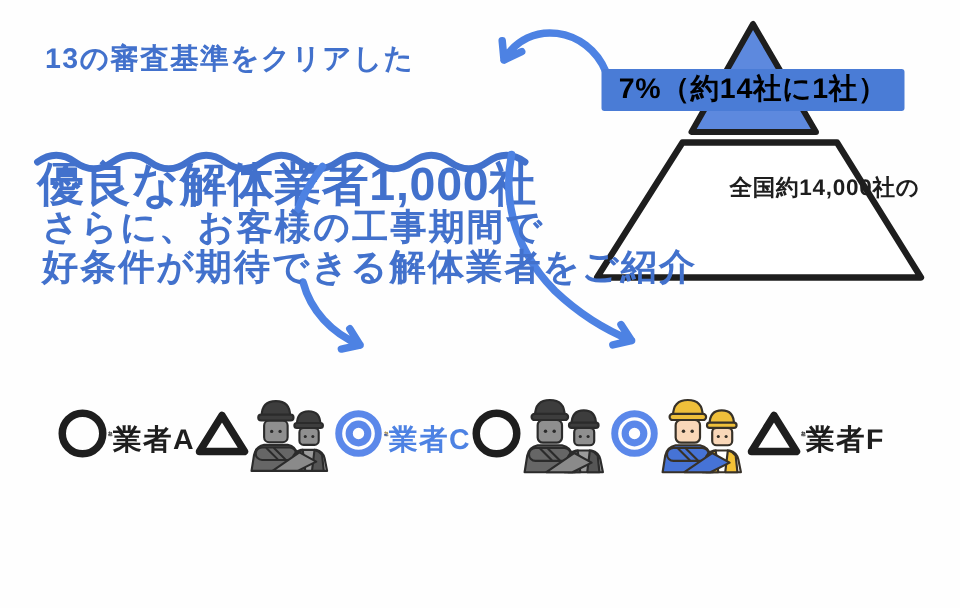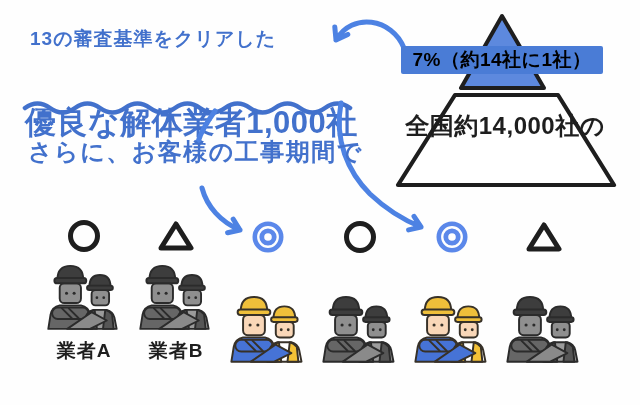--- a/index.html
+++ b/index.html
@@ -29,34 +29,34 @@
   .pyramid-tip-svg{position:absolute;left:450px;top:10px;z-index:1;}
   .badge{
     position:absolute;left:401px;top:46px;width:202px;height:28px;z-index:2;
     background:var(--badge_bg);color:#000000;border-radius:2px;
     font-size:19px;font-weight:700;text-align:center;line-height:28px;
     letter-spacing:.5px;white-space:nowrap;
   }
   .trapezoid-svg{position:absolute;left:390px;top:90px;z-index:1;}
   .pyramid-base-text{
     position:absolute;left:397px;top:112px;width:216px;z-index:2;
-    font-size:24px;font-weight:700;line-height:28px;text-align:center;
+    font-size:15px;font-weight:700;line-height:28px;text-align:right;
     color:var(--ink);letter-spacing:.5px;
   }
   
   .overlay{position:absolute;left:0;top:0;z-index:1;}
   .overlay path{fill:none;stroke-linecap:round;stroke-linejoin:round;}
   .wavy{stroke:var(--text_blue);stroke-width:4.6;}
   .arrow{stroke:var(--arrow_blue);stroke-width:5;}
   
   .strip{
     position:absolute;left:38px;top:214px;width:552px;height:150px;z-index:2;
     display:flex;
   }
-  .contractor{width:92px;display:flex;flex-direction:column;align-items:center;justify-content:space-between;}
+  .contractor{width:92px;display:flex;flex-direction:row;align-items:center;justify-content:space-between;}
   .symbol-box{height:46px;display:flex;align-items:center;justify-content:center;}
   .symbol-box svg{display:block;}
   .sym-stroke{stroke:var(--ink);fill:none;stroke-width:5;stroke-linejoin:round;}
   .sym-blue{stroke:var(--symbol_blue);fill:none;}
   .worker{width:78px;height:74px;}
   .worker .ol{stroke:var(--outline);stroke-width:2.5;stroke-linejoin:round;stroke-linecap:round;}
   .contractor .worker{
     --hat:var(--worker_gray-hat);--face:var(--worker_gray-face);
     --jacket:var(--worker_gray-jacket);--shirt:var(--worker_gray-shirt);
     --vest:var(--worker_gray-vest);--sheet:var(--worker_gray-sheet);
@@ -87,20 +87,21 @@
     <path class="arrow" d="M215 111 C207 122 201 131 198 142 M202 188 C207 207 221 222 240 230 M227.6 232.7 L240 230 L233.2 219.2"></path>
 
     <path class="arrow" d="M341 103 C334 140 348 172 370 194 C388 211 406 221 421 227 M408.6 229.9 L421 227 L414 216.4"></path>
   </svg>
 
   <div class="headline1">13の審査基準をクリアした</div>
   <div class="headline2">優良な解体業者1,000社</div>
 
   <div class="subtext">
     <div>さらに、お客様の工事期間で</div>
+    <div>好条件が期待できる解体業者をご紹介</div>
   </div>
 
   <svg class="pyramid-tip-svg" width="110" height="85" viewBox="0 0 110 85">
     <polygon points="52,6 11,78 94,78" fill="var(--pyramid_tip_fill)" stroke="var(--ink)" stroke-width="4" stroke-linejoin="round"></polygon>
   </svg>
   <div class="badge">7%（約14社に1社）</div>
   <svg class="trapezoid-svg" width="230" height="100" viewBox="0 0 230 100">
     <polygon points="65,5 168,5 224,95 8,95" fill="#ffffff" stroke="var(--ink)" stroke-width="4.2" stroke-linejoin="round"></polygon>
   </svg>
   <div class="pyramid-base-text">
@@ -162,21 +163,20 @@
       <path class="ol" d="M53 92 L55 73 Q59 68 64 67 L67 92 Z" fill="var(--vest)"></path>
       <path class="ol" d="M89 92 L87 73 Q83 68 78 67 L75 92 Z" fill="var(--vest)"></path>
       <rect class="ol" x="60" y="41" width="23" height="20" rx="5" fill="var(--face)"></rect>
       <path class="ol" d="M57 37 Q57 21 71 21 Q85 21 85 37 Z" fill="var(--hat)"></path>
       <rect class="ol" x="54" y="35" width="34" height="6" rx="3" fill="var(--hat)"></rect>
       <circle cx="67" cy="51" r="1.8" fill="var(--outline)"></circle>
       <circle cx="76" cy="51" r="1.8" fill="var(--outline)"></circle>
 
       <path class="ol" d="M28 92 L60 70 L80 81 L58 92 Z" fill="var(--sheet)"></path>
     </svg>
-    <div class="contractor-label">業者B</div>
   </div>
       <div class="contractor highlighted">
     <div class="symbol-box">
 
       <svg class="sym-double" width="34" height="34" viewBox="0 0 34 34">
         <circle class="sym-blue" cx="17" cy="17" r="13.2" stroke-width="4.6"></circle>
         <circle class="sym-blue" cx="17" cy="17" r="6.2" stroke-width="4.8"></circle>
       </svg>
     </div>
     <svg class="worker" viewBox="0 0 100 95">
@@ -194,20 +194,21 @@
       <path class="ol" d="M53 92 L55 73 Q59 68 64 67 L67 92 Z" fill="var(--vest)"></path>
       <path class="ol" d="M89 92 L87 73 Q83 68 78 67 L75 92 Z" fill="var(--vest)"></path>
       <rect class="ol" x="60" y="41" width="23" height="20" rx="5" fill="var(--face)"></rect>
       <path class="ol" d="M57 37 Q57 21 71 21 Q85 21 85 37 Z" fill="var(--hat)"></path>
       <rect class="ol" x="54" y="35" width="34" height="6" rx="3" fill="var(--hat)"></rect>
       <circle cx="67" cy="51" r="1.8" fill="var(--outline)"></circle>
       <circle cx="76" cy="51" r="1.8" fill="var(--outline)"></circle>
 
       <path class="ol" d="M28 92 L60 70 L80 81 L58 92 Z" fill="var(--sheet)"></path>
     </svg>
+    <div class="contractor-label">業者C</div>
   </div>
       <div class="contractor">
     <div class="symbol-box">
       <svg class="sym-circle" width="34" height="34" viewBox="0 0 34 34">
         <circle class="sym-stroke" cx="17" cy="17" r="13.5"></circle>
       </svg>
 
     </div>
     <svg class="worker" viewBox="0 0 100 95">
 
@@ -286,15 +287,16 @@
       <path class="ol" d="M53 92 L55 73 Q59 68 64 67 L67 92 Z" fill="var(--vest)"></path>
       <path class="ol" d="M89 92 L87 73 Q83 68 78 67 L75 92 Z" fill="var(--vest)"></path>
       <rect class="ol" x="60" y="41" width="23" height="20" rx="5" fill="var(--face)"></rect>
       <path class="ol" d="M57 37 Q57 21 71 21 Q85 21 85 37 Z" fill="var(--hat)"></path>
       <rect class="ol" x="54" y="35" width="34" height="6" rx="3" fill="var(--hat)"></rect>
       <circle cx="67" cy="51" r="1.8" fill="var(--outline)"></circle>
       <circle cx="76" cy="51" r="1.8" fill="var(--outline)"></circle>
 
       <path class="ol" d="M28 92 L60 70 L80 81 L58 92 Z" fill="var(--sheet)"></path>
     </svg>
+    <div class="contractor-label">業者F</div>
   </div>
     </div>
 </div>
 
 </body></html>

